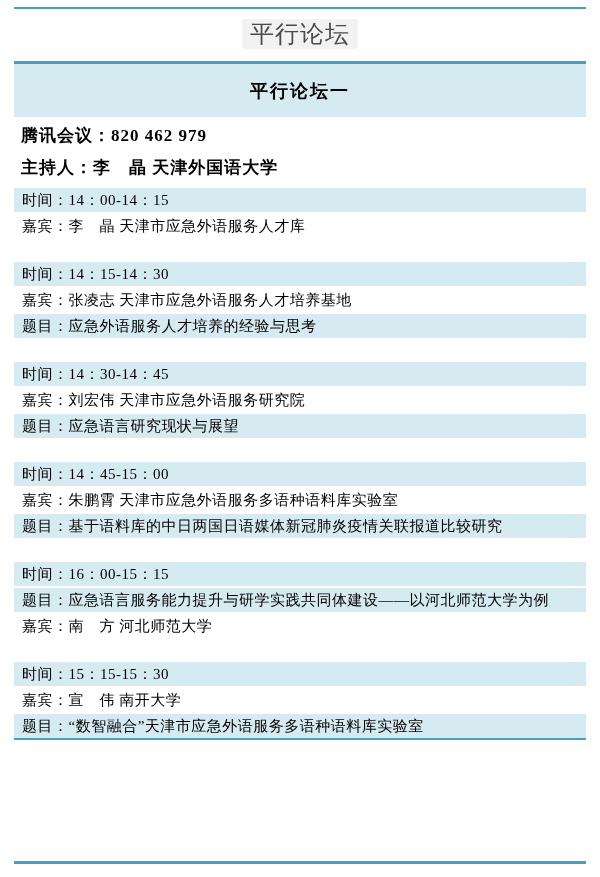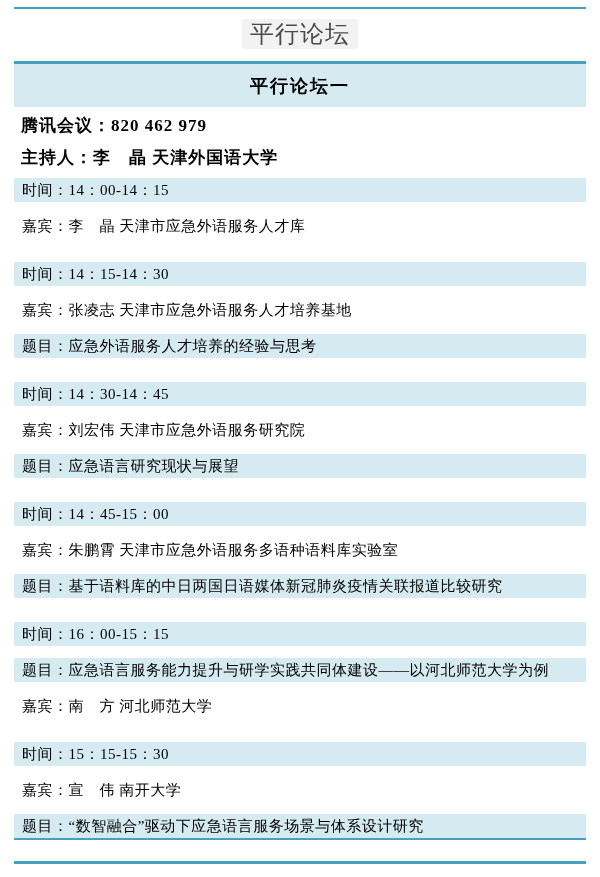--- a/index.html
+++ b/index.html
@@ -44,21 +44,21 @@
     font-weight: bold;
     font-size: 19px;
     line-height: 24px;
     letter-spacing: 1px;
   }
 
   .banner {
     margin: 12px 14px 0 14px;
     border-top: 3px solid var(--accent-line);
     background: var(--row-bg);
-    height: 46px;
+    height: 56px;
     display: flex;
     align-items: center;
     justify-content: center;
     font-size: 18px;
     font-weight: 600;
     letter-spacing: 2px;
   }
 
   .meeting, .host {
     margin-left: 21px;
@@ -71,21 +71,21 @@
   .host { margin-top: 8px; }
 
   .sessions { margin-top: 8px; }
   .session { margin: 0 14px 24px 14px; }
   .session .row {
     height: 24px;
     line-height: 24px;
     padding-left: 8px;
     font-size: 15px;
     letter-spacing: 0.5px;
-    margin-bottom: 12px;
+    margin-bottom: 2px;
     white-space: nowrap;
   }
   .session .row:last-child { margin-bottom: 0; }
   .session .row.shaded { background: var(--row-bg); }
   .session.last { margin-bottom: 0; }
 
   .end-rule { margin: 0 14px; height: 2px; background: var(--accent-line); }
 
   .bottom-rule {
     position: absolute;
@@ -146,21 +146,21 @@
 
     <div class="session">
       <div class="row shaded"><span>时间：</span><span>16：00-15：15</span></div>
       <div class="row shaded"><span>题目：</span><span>应急语言服务能力提升与研学实践共同体建设——以河北师范大学为例</span></div>
       <div class="row"><span>嘉宾：</span><span>南　方 河北师范大学</span></div>
     </div>
 
     <div class="session last">
       <div class="row shaded"><span>时间：</span><span>15：15-15：30</span></div>
       <div class="row"><span>嘉宾：</span><span>宣　伟 南开大学</span></div>
-      <div class="row shaded"><span>题目：</span><span>“数智融合”驱动下应急语言服务场景与体系设计研究</span></div>
+      <div class="row shaded"><span>题目：</span><span>“数智融合”天津市应急外语服务多语种语料库实验室</span></div>
     </div>
 
     <div class="end-rule"></div>
   </div>
 
   <div class="bottom-rule"></div>
 
 </div>
 
 </body></html>

